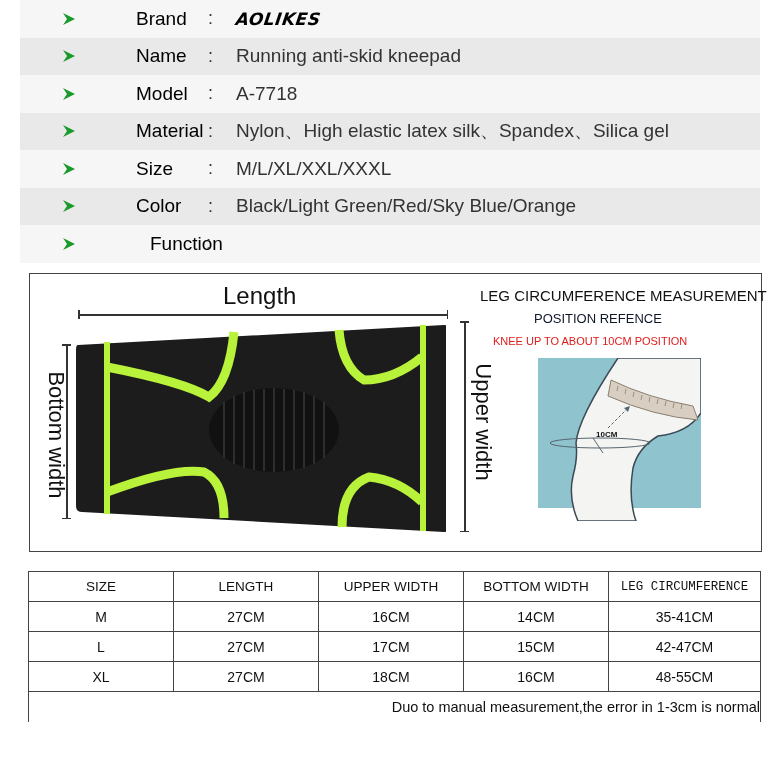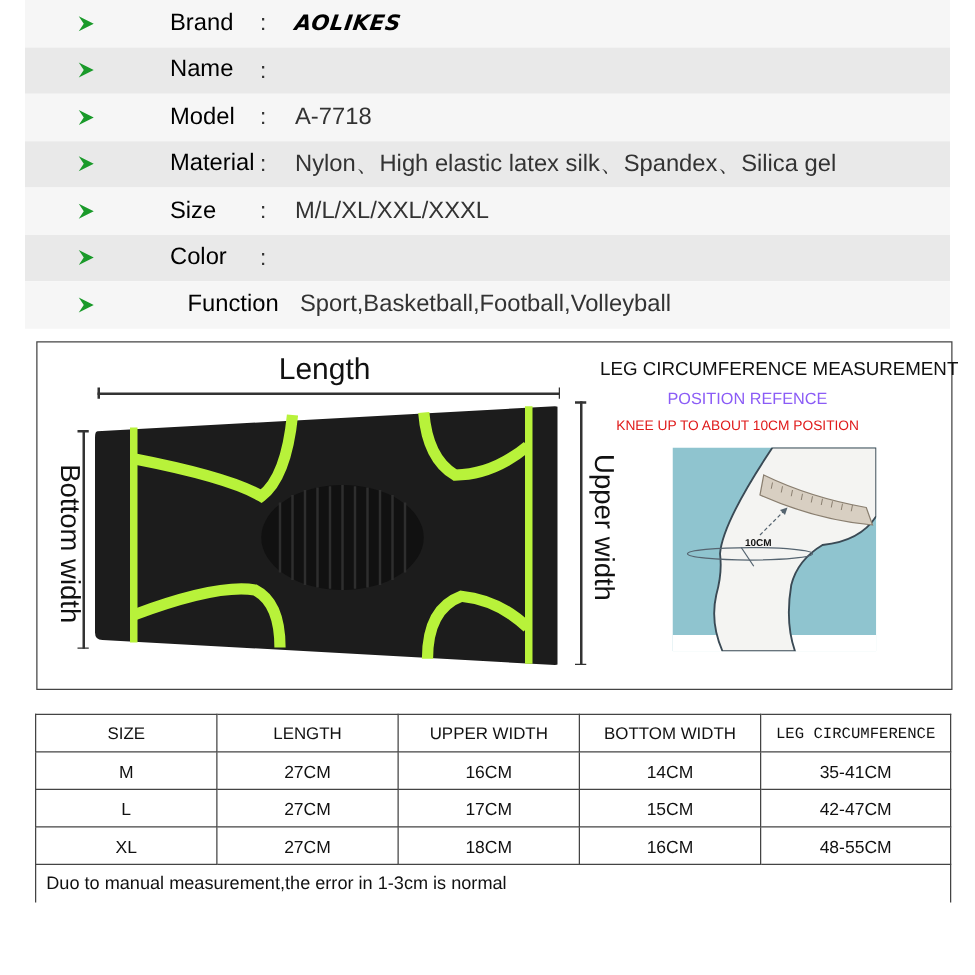--- a/index.html
+++ b/index.html
@@ -28,31 +28,31 @@
   .bw-line::before, .bw-line::after { content: ""; position: absolute; left: -4px; width: 9px; height: 1.5px; background: #333; }
   .bw-line::before { top: 0; } .bw-line::after { bottom: 0; }
   .bw-label { position: absolute; left: -54px; top: 148px; width: 160px; text-align: center; font-size: 22px; color: #111; transform: rotate(90deg); }
   .uw-line { position: absolute; left: 434px; top: 47px; width: 1.5px; height: 211px; background: #333; }
   .uw-line::before, .uw-line::after { content: ""; position: absolute; left: -4px; width: 9px; height: 1.5px; background: #333; }
   .uw-line::before { top: 0; } .uw-line::after { bottom: 0; }
   .uw-label { position: absolute; left: 378px; top: 135px; width: 150px; text-align: center; font-size: 22px; color: #111; transform: rotate(90deg); }
   .kneepad { position: absolute; left: 44px; top: 48px; width: 372px; height: 212px; }
 
   .leg-title1 { position: absolute; left: 450px; top: 13px; font-size: 15px; color: #111; white-space: nowrap; }
-  .leg-title2 { position: absolute; left: 504px; top: 37px; font-size: 13px; color: #8b5cf6; white-space: nowrap; }
+  .leg-title2 { position: absolute; left: 504px; top: 37px; font-size: 13px; color: #0f172a; white-space: nowrap; }
   .leg-red { position: absolute; left: 463px; top: 61px; font-size: 11px; color: #e01b1b; white-space: nowrap; }
   .leg-illus { position: absolute; left: 508px; top: 84px; width: 163px; height: 163px; }
   .leg-illus svg { width: 100%; height: 100%; display: block; }
 
   
   .size-table { position: absolute; left: 28px; top: 571px; width: 733px; border-collapse: collapse; }
   .size-table td, .size-table th { border: 1.5px solid #444; text-align: center; font-weight: normal; color: #111; height: 30px; font-size: 14px; }
   .size-table th { font-size: 13.5px; }
   .size-table th.leg-circ { font-size: 12.5px; font-family: Liberation Mono, monospace; }
-  .size-table td.note { text-align: left; padding-left: 8px; font-size: 14.5px; height: 30px; border-bottom: none; }
+  .size-table td.note { text-align: right; padding-left: 8px; font-size: 14.5px; height: 30px; border-bottom: none; }
 </style>
 </head>
 <body>
 
 <div class="specs">
   <div class="spec-row light">
     <span class="arrow">
         <svg viewBox="0 0 14 14">
           <polygon points="1,1 13,7 1,13 5,7" fill="#1a9a2a"></polygon>
         </svg>
@@ -62,20 +62,21 @@
     <span class="value"><span class="brand-logo">AOLIKES</span></span>
   </div>
   <div class="spec-row dark">
     <span class="arrow">
         <svg viewBox="0 0 14 14">
           <polygon points="1,1 13,7 1,13 5,7" fill="#1a9a2a"></polygon>
         </svg>
       </span>
     <span class="label">Name</span>
     <span class="colon">:</span>
+    <span class="value">Running anti-skid kneepad</span>
   </div>
   <div class="spec-row light">
     <span class="arrow">
         <svg viewBox="0 0 14 14">
           <polygon points="1,1 13,7 1,13 5,7" fill="#1a9a2a"></polygon>
         </svg>
       </span>
     <span class="label">Model</span>
     <span class="colon">:</span>
     <span class="value">A-7718</span>
@@ -101,30 +102,30 @@
     <span class="value">M/L/XL/XXL/XXXL</span>
   </div>
   <div class="spec-row dark">
     <span class="arrow">
         <svg viewBox="0 0 14 14">
           <polygon points="1,1 13,7 1,13 5,7" fill="#1a9a2a"></polygon>
         </svg>
       </span>
     <span class="label">Color</span>
     <span class="colon">:</span>
+    <span class="value">Black/Light Green/Red/Sky Blue/Orange</span>
   </div>
   <div class="spec-row light">
     <span class="arrow">
         <svg viewBox="0 0 14 14">
           <polygon points="1,1 13,7 1,13 5,7" fill="#1a9a2a"></polygon>
         </svg>
       </span>
     <span class="label" style="left:106px">Function</span>
     <span class="colon" style="left:186px">:</span>
-    <span class="value" style="left:220px">Sport,Basketball,Football,Volleyball</span>
   </div>
 </div>
 
 <div class="diagram">
   <div class="len-label">Length</div>
   <div class="len-line"></div>
   <div class="bw-line"></div>
   <div class="bw-label">Bottom width</div>
 
   <div class="kneepad">

